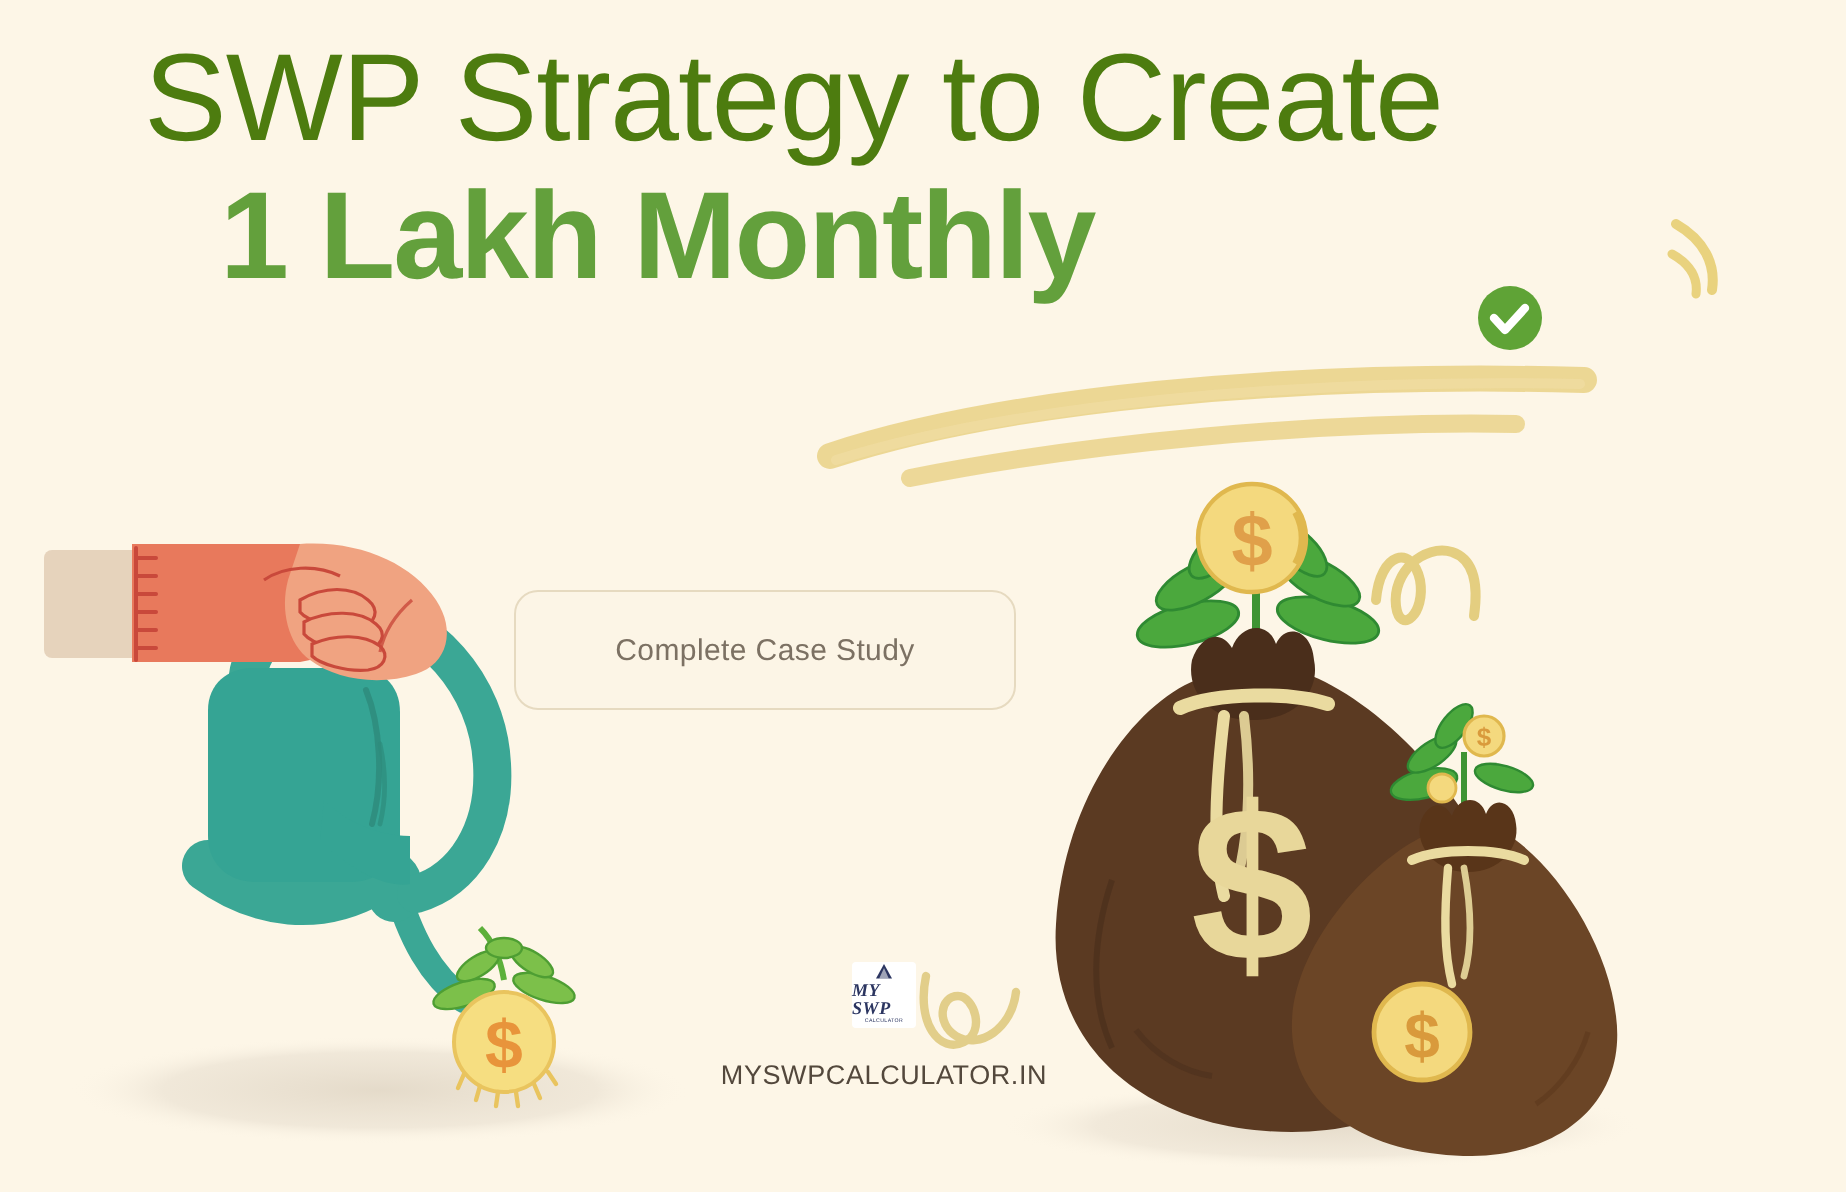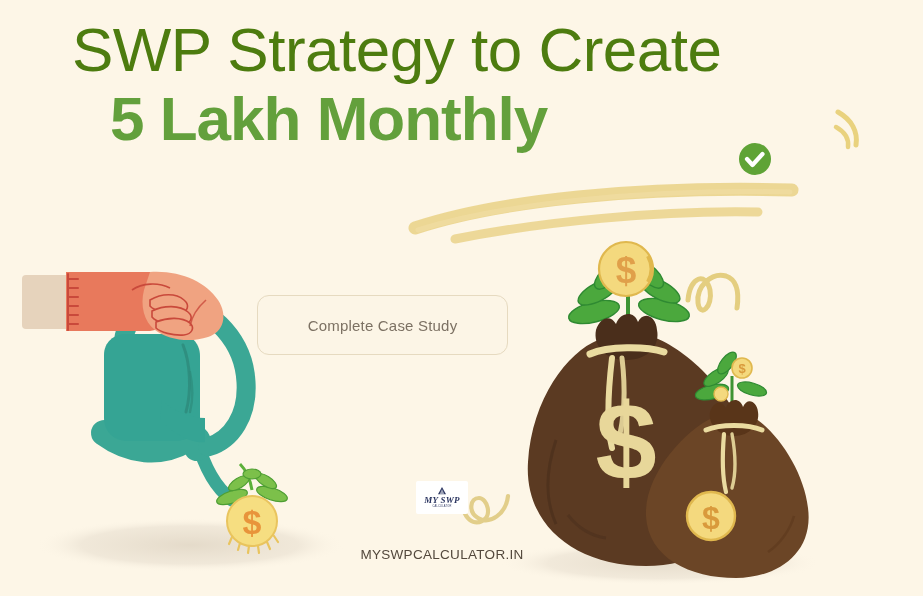--- a/index.html
+++ b/index.html
@@ -73,21 +73,21 @@
   
   #brand{
     position:absolute;
     left:362px;top:481px;
     width:160px;
     display:flex;
     flex-direction:column;
     align-items:center;
   }
   #logo-box{
-    width:52px;height:33px;
+    width:32px;height:33px;
     background:#FFFFFF;
     border-radius:2px;
     display:flex;
     flex-direction:column;
     align-items:center;
     justify-content:center;
     line-height:1;
   }
   #logo-mark{
     width:10px;height:8px;
@@ -102,21 +102,21 @@
     letter-spacing:0.3px;
   }
   #logo-sub{
     font-size:2.6px;
     color:#2B3560;
     letter-spacing:0.2px;
     margin-top:1px;
     transform:scale(1,1);
   }
   #site-url{
-    margin-top:33px;
+    margin-top:16px;
     font-family:"Liberation Sans", sans-serif;
     font-size:13.5px;
     color:#53483C;
     letter-spacing:0.3px;
     white-space:nowrap;
     text-align:right;
   }
 </style>
 </head>
 <body>
@@ -311,21 +311,21 @@
       <circle cx="711" cy="516" r="24" fill="none" stroke="#E0B84E" stroke-width="2.4"></circle>
       <text x="711" y="529" text-anchor="middle" font-family="Liberation Sans, sans-serif" font-size="32" font-weight="700" fill="#D99A3C">$</text>
 
       <path d="M768,552 C780,544 790,530 794,516" stroke="#593519" stroke-width="2.6" fill="none" opacity="0.5"></path>
     </g>
   </svg>
 
   <div id="headline">
     <div class="line1">SWP Strategy to Create</div>
     <div id="line2wrap">
-      <div class="line2">5 Lakh  Monthly</div>
+      <div class="line2">1 Lakh  Monthly</div>
     </div>
   </div>
 
   <div id="case-pill">
     <span>Complete Case Study</span>
   </div>
 
   <div id="brand">
     <div id="logo-box">
       <svg id="logo-mark" viewBox="0 0 12 10">

